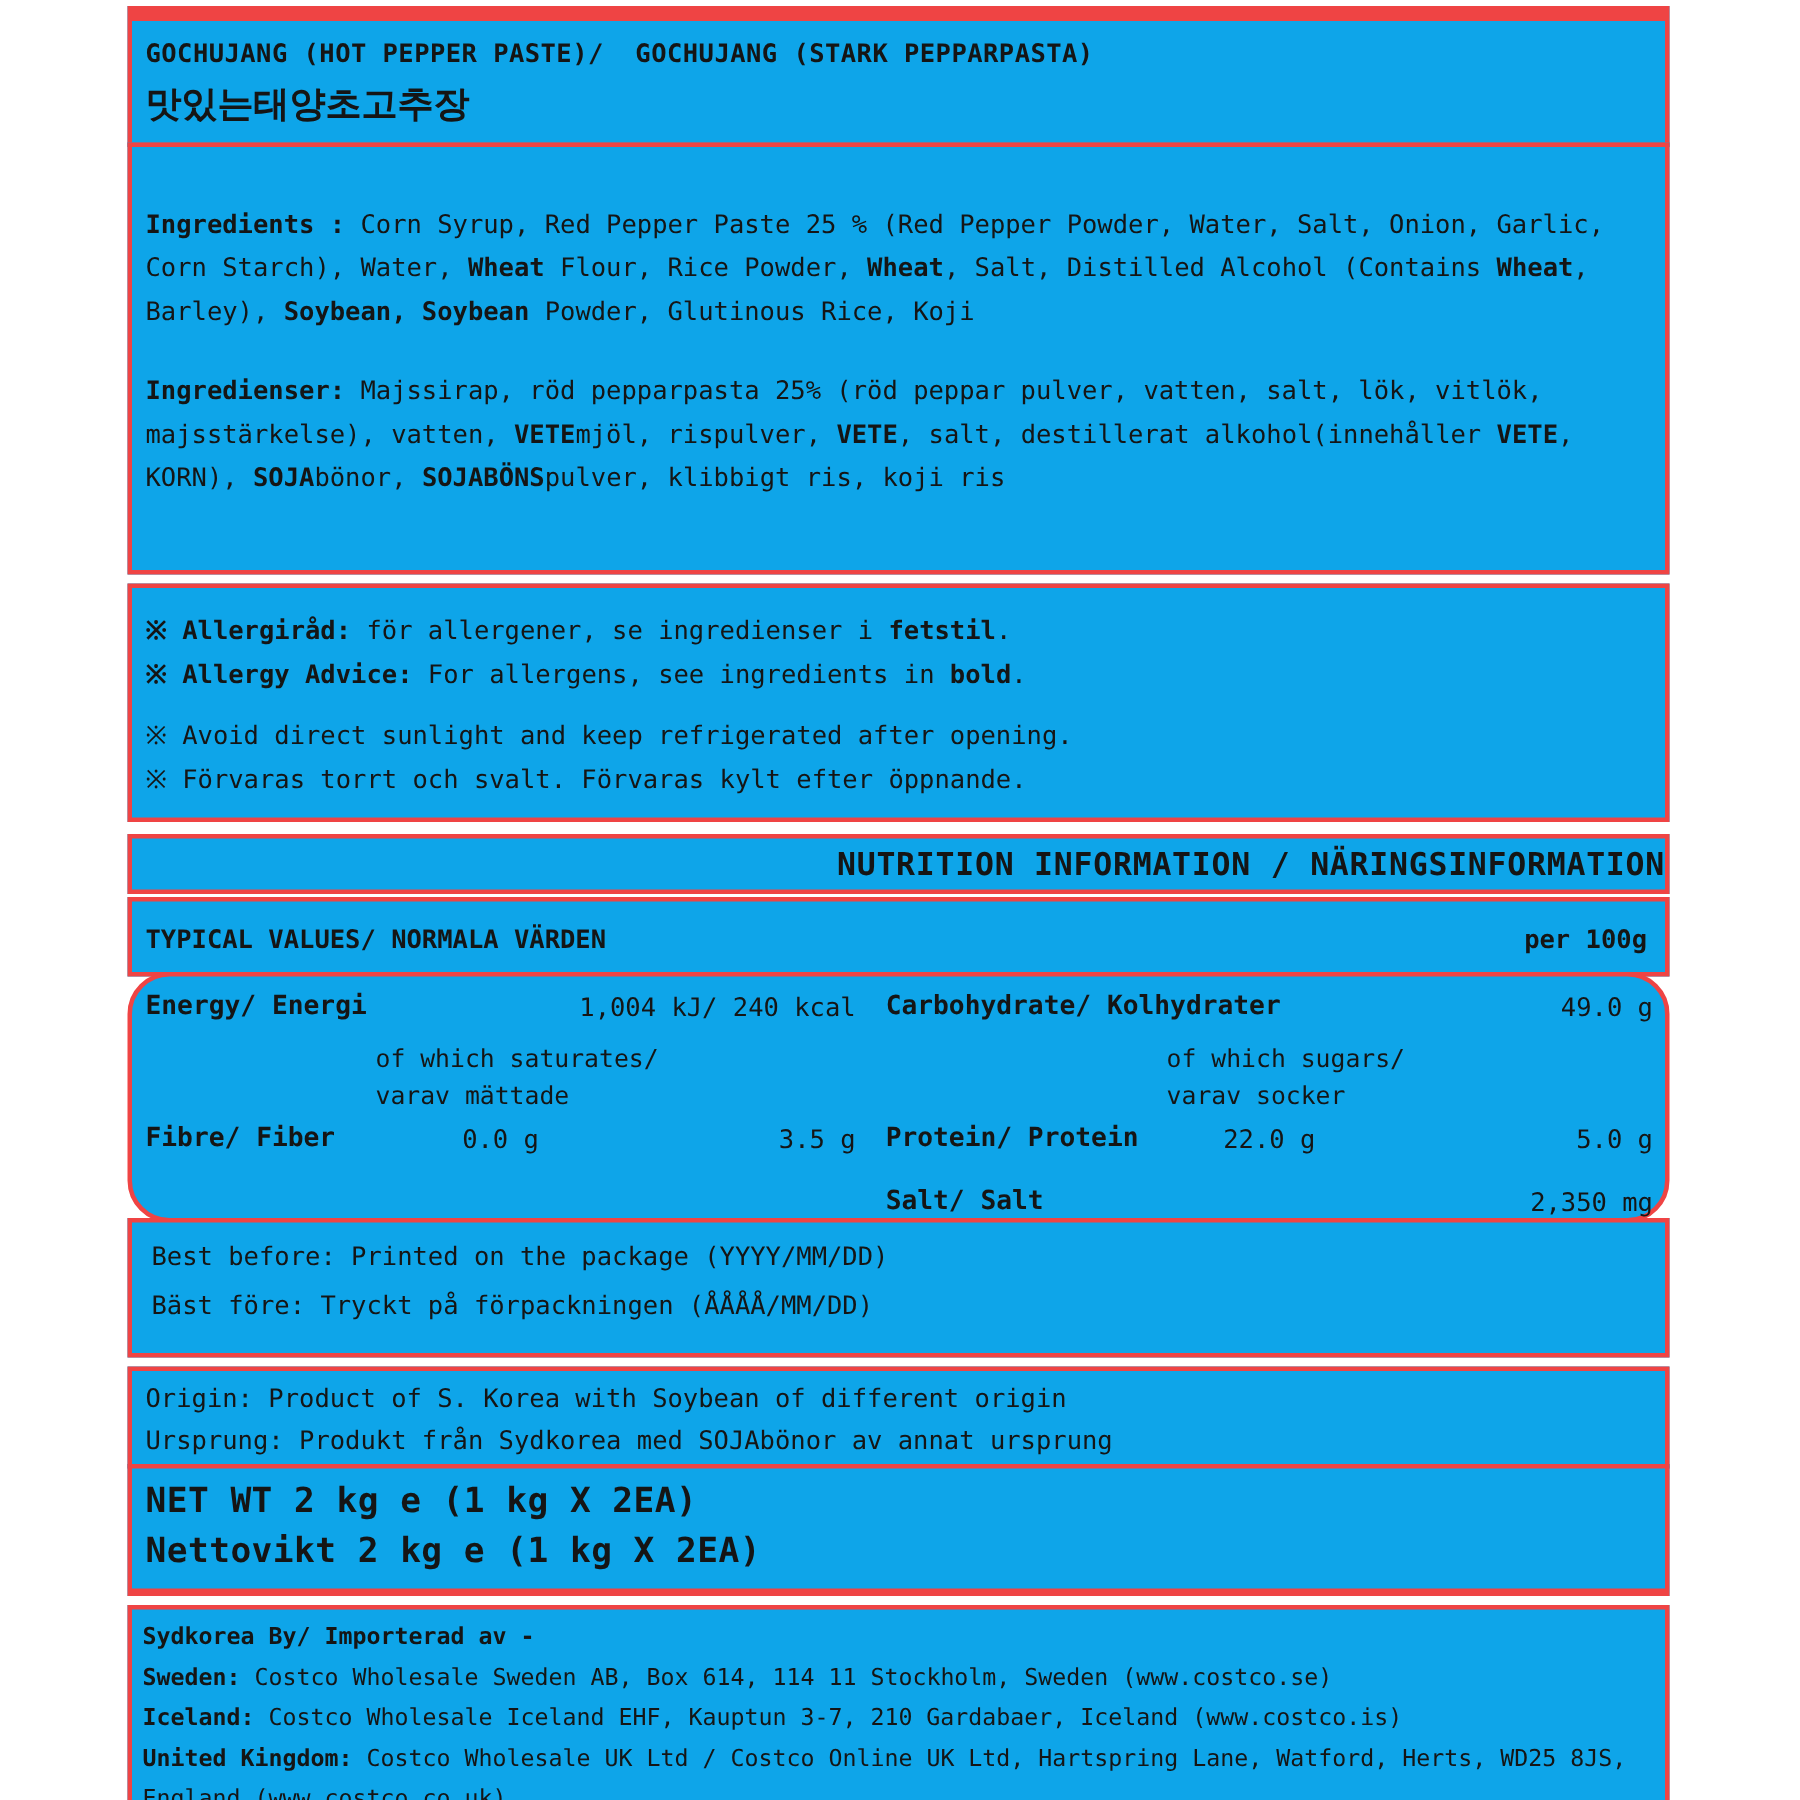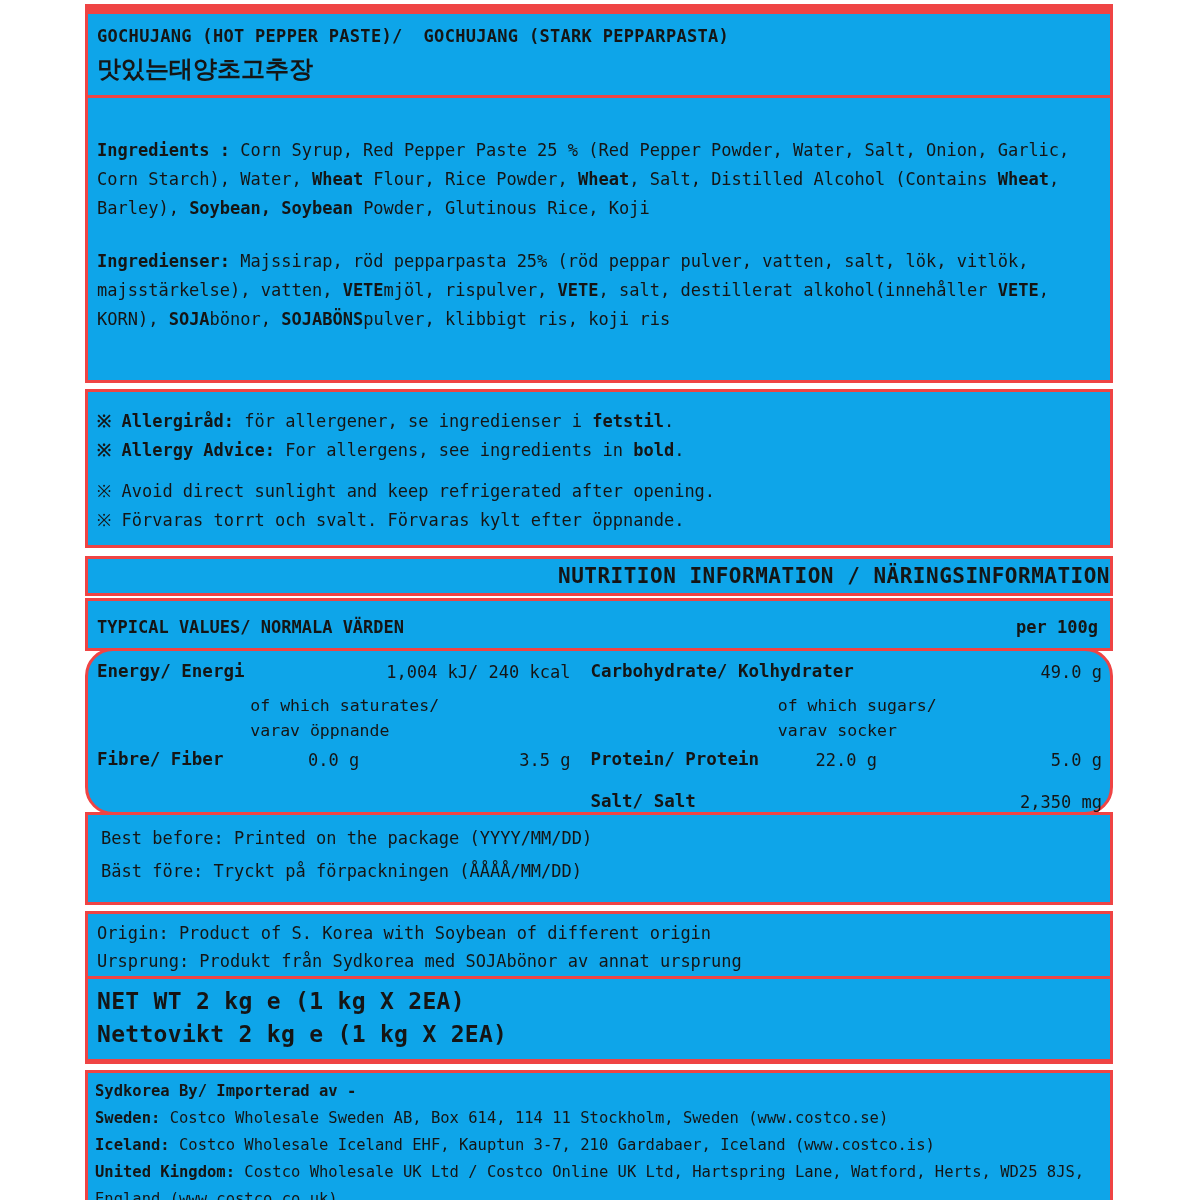--- a/index.html
+++ b/index.html
@@ -104,21 +104,21 @@
     <span>per 100g</span>
   </section>
 
   <section class="box nutri-table">
     <div class="ncol ncol-left">
       <div class="nrow h38">
         <span class="nlabel">Energy/ Energi</span>
         <span class="nvalue">1,004 kJ/ 240 kcal</span>
       </div>
       <div class="nrow nrow-sub h50">
-        <span class="nlabel"><span>of which saturates/</span><br><span>varav öppnande</span></span>
+        <span class="nlabel"><span>of which saturates/</span><br><span>varav mättade</span></span>
         <span class="nvalue">0.0 g</span>
       </div>
       <div class="nrow h25">
         <span class="nlabel">Fibre/ Fiber</span>
         <span class="nvalue">3.5 g</span>
       </div>
     </div>
     <div class="ncol ncol-right">
       <div class="nrow h38">
         <span class="nlabel">Carbohydrate/ Kolhydrater</span>

